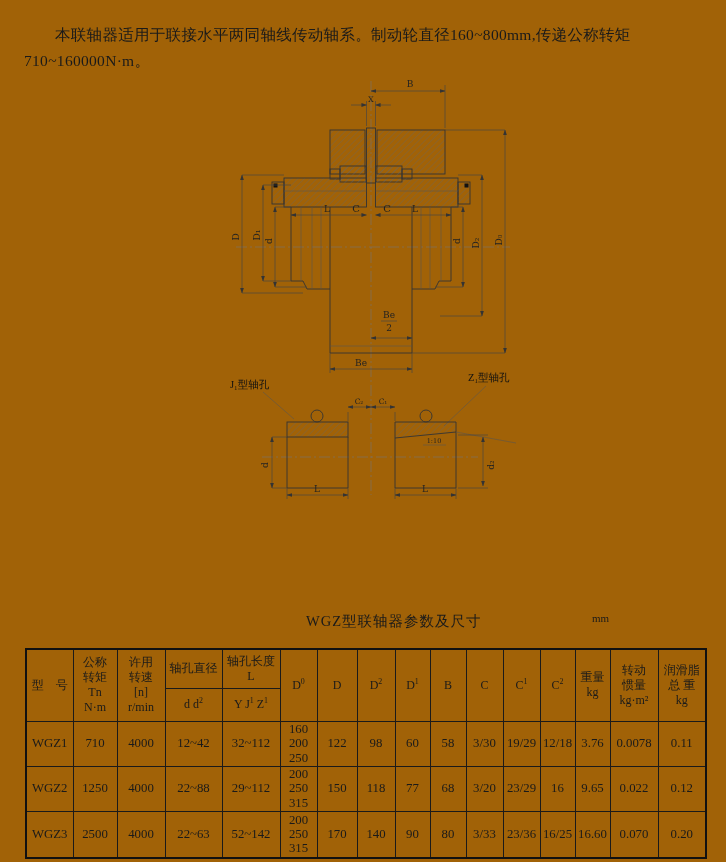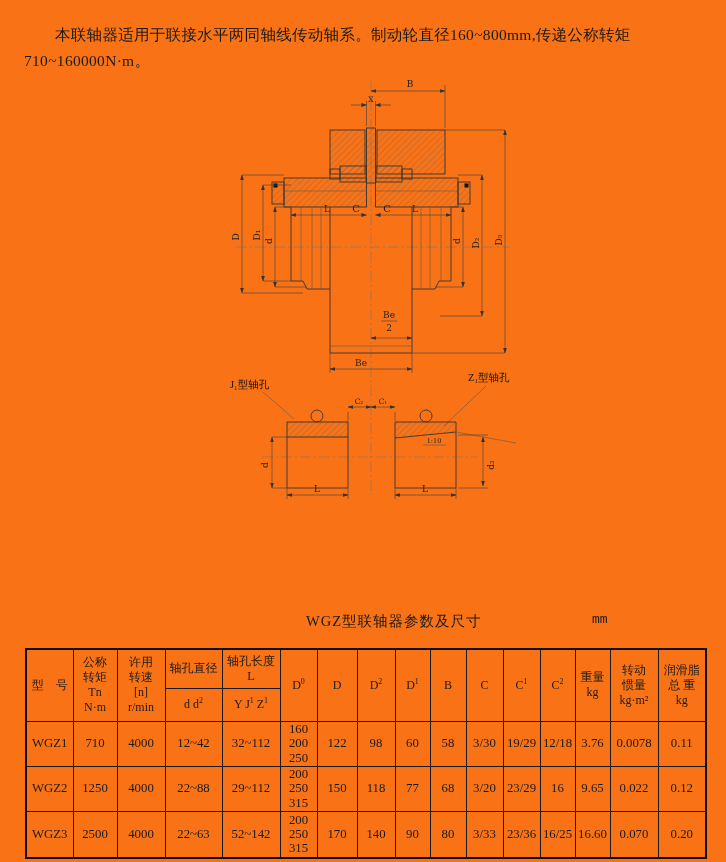--- a/index.html
+++ b/index.html
@@ -1,33 +1,33 @@
 <!DOCTYPE html>
 <html><head>
 <meta charset="utf-8">
 <style>
   html,body{margin:0;padding:0;background:#ffffff;}
-  #page{position:relative;width:726px;height:862px;background:#f97316;overflow:hidden;
+  #page{position:relative;width:726px;height:862px;background:#a16207;overflow:hidden;
         font-family:"Liberation Serif","DejaVu Serif",serif;color:#1a1a1a;}
   #intro{position:absolute;top:6px;left:24px;width:680px;font-size:15.5px;line-height:1.72;
          text-indent:2em;letter-spacing:.3px;}
   
   #fig{position:absolute;top:75px;left:0;}
   .out{stroke:#333;stroke-width:.9;fill:none;}
   .thin{stroke:#555;stroke-width:.55;fill:none;}
   .hat{stroke:#333;stroke-width:.9;}
   .dim{stroke:#444;stroke-width:.65;fill:none;}
   .cl{stroke:#777;stroke-width:.6;fill:none;stroke-dasharray:11 3 2 3;}
   .dtx{font:9px "DejaVu Serif",serif;fill:#222;}
   .stx{font:7.5px "DejaVu Serif",serif;fill:#222;}
   .ctx{font:10.5px "Liberation Serif","DejaVu Serif",serif;fill:#111;}
   
   #tbl-title{position:absolute;top:612px;left:3px;width:726px;height:24px;font-size:14.5px;}
   #tbl-title .t{position:absolute;left:303px;letter-spacing:1px;}
-  #tbl-title .u{position:absolute;left:589px;font-size:13px;font-family:Liberation Mono, monospace;}
+  #tbl-title .u{position:absolute;left:589px;font-size:11px;font-family:Liberation Serif, serif;}
   
   #ptable{position:absolute;top:648px;left:25px;border-collapse:collapse;table-layout:fixed;
           width:680px;border:2px solid #111;}
   #ptable th,#ptable td{border:1px solid #1a1a1a;text-align:center;vertical-align:middle;
           padding:0 1px;overflow:hidden;}
   #ptable th{font-weight:normal;font-size:12px;line-height:1.25;}
   #ptable td{font-size:12.8px;line-height:1.1;margin-top:8px;}
   .ml{white-space:pre-line;}
   sup{font-size:.66em;line-height:0;}
 </style>

